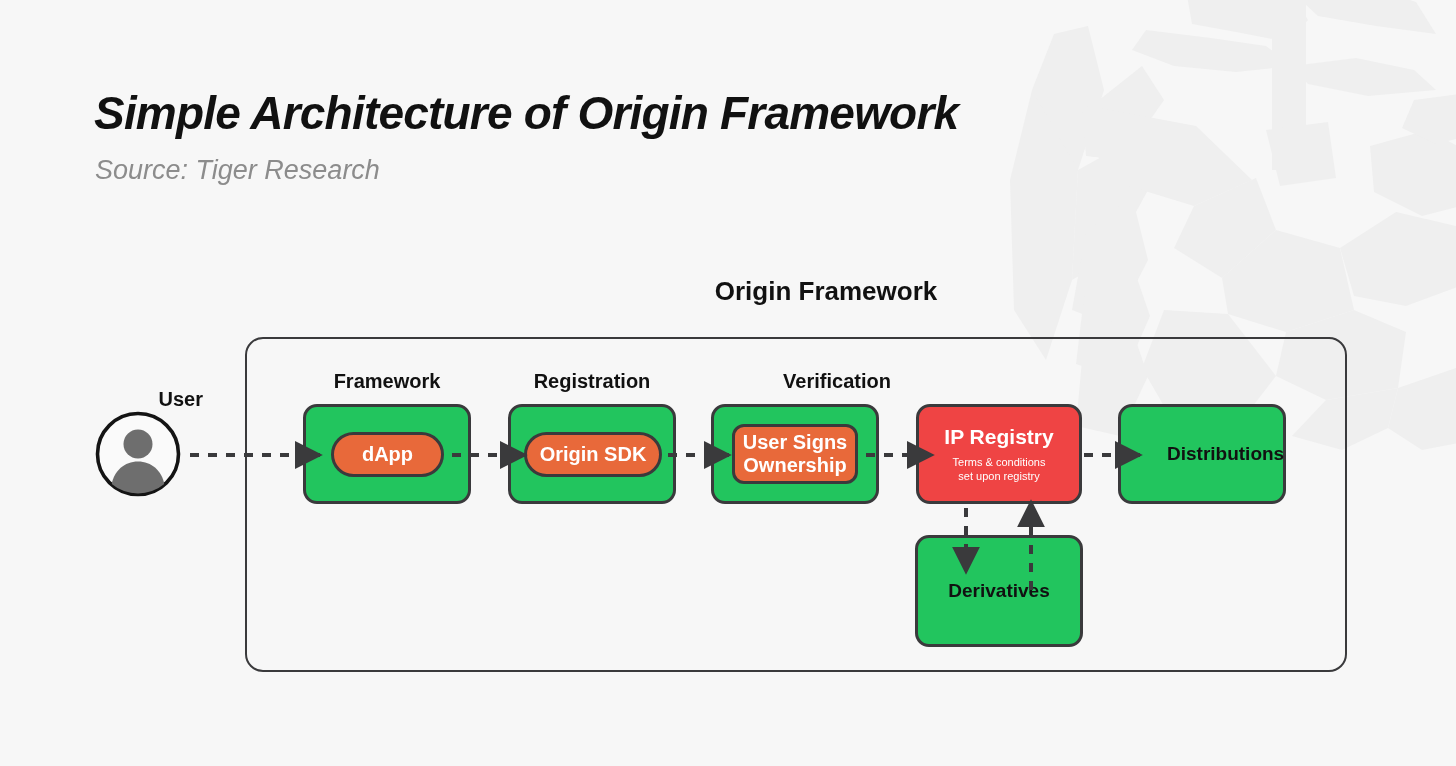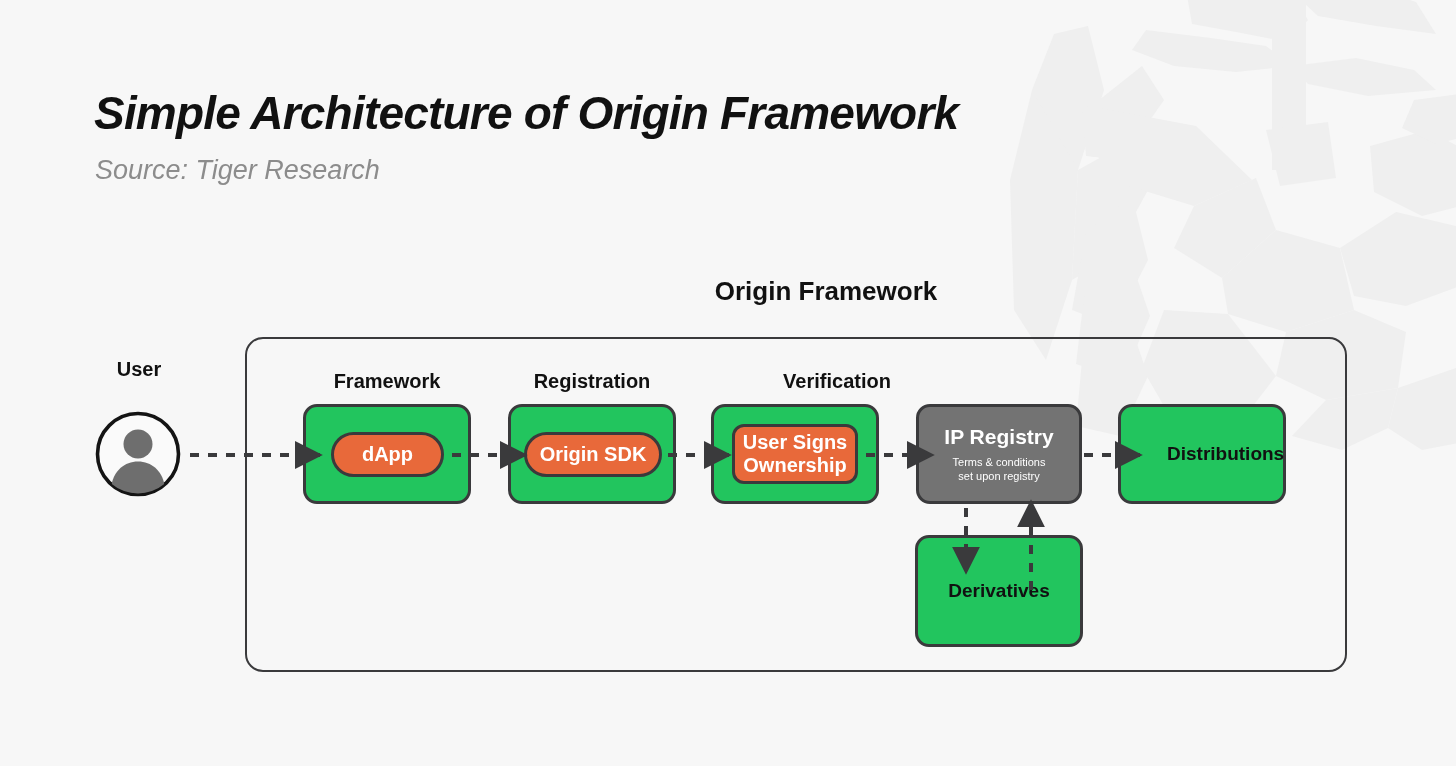--- a/index.html
+++ b/index.html
@@ -123,21 +123,21 @@
   .pill.capsule { border-radius: 999px; }
   .pill.rect { border-radius: 12px; }
   .pill .main {
     font-size: 20px;
     font-weight: bold;
     line-height: 1.15;
   }
 
   
   .node.orange {
-    background: #737373;
+    background: #ef4444;
     border-color: #3a3a3c;
     flex-direction: column;
     color: #ffffff;
     text-align: center;
   }
   .node.orange .main {
     font-size: 21px;
     font-weight: bold;
     line-height: 1.1;
   }
@@ -202,21 +202,21 @@
     </g>
   </svg>
 
   <div class="page-title">Simple Architecture of Origin Framework</div>
   <div class="page-source">Source: Tiger Research</div>
 
   <div class="framework-heading">
     <span class="inner">Origin Framework</span>
   </div>
 
-  <div class="col-label" style="left:75px; top:358px; width:128px;">User</div>
+  <div class="col-label" style="left:75px; top:388px; width:128px;text-align:right;">User</div>
   <div class="col-label" style="left:303px; top:370px; width:168px;">Framework</div>
   <div class="col-label" style="left:508px; top:370px; width:168px;">Registration</div>
   <div class="col-label" style="left:753px; top:370px; width:168px;">Verification</div>
 
   <svg class="avatar" viewBox="0 0 86 86" aria-hidden="true">
     <circle cx="43" cy="43" r="40.5" fill="#fafafa" stroke="#141414" stroke-width="3.6"></circle>
     <circle cx="43" cy="33" r="14.5" fill="#6e6e6e"></circle>
     <path d="M43 50.5 c-13.5 0 -24 9.5 -26.2 22.4 A40.5 40.5 0 0 0 69.2 72.9 C67 60 56.5 50.5 43 50.5 Z" fill="#6e6e6e"></path>
   </svg>
 

